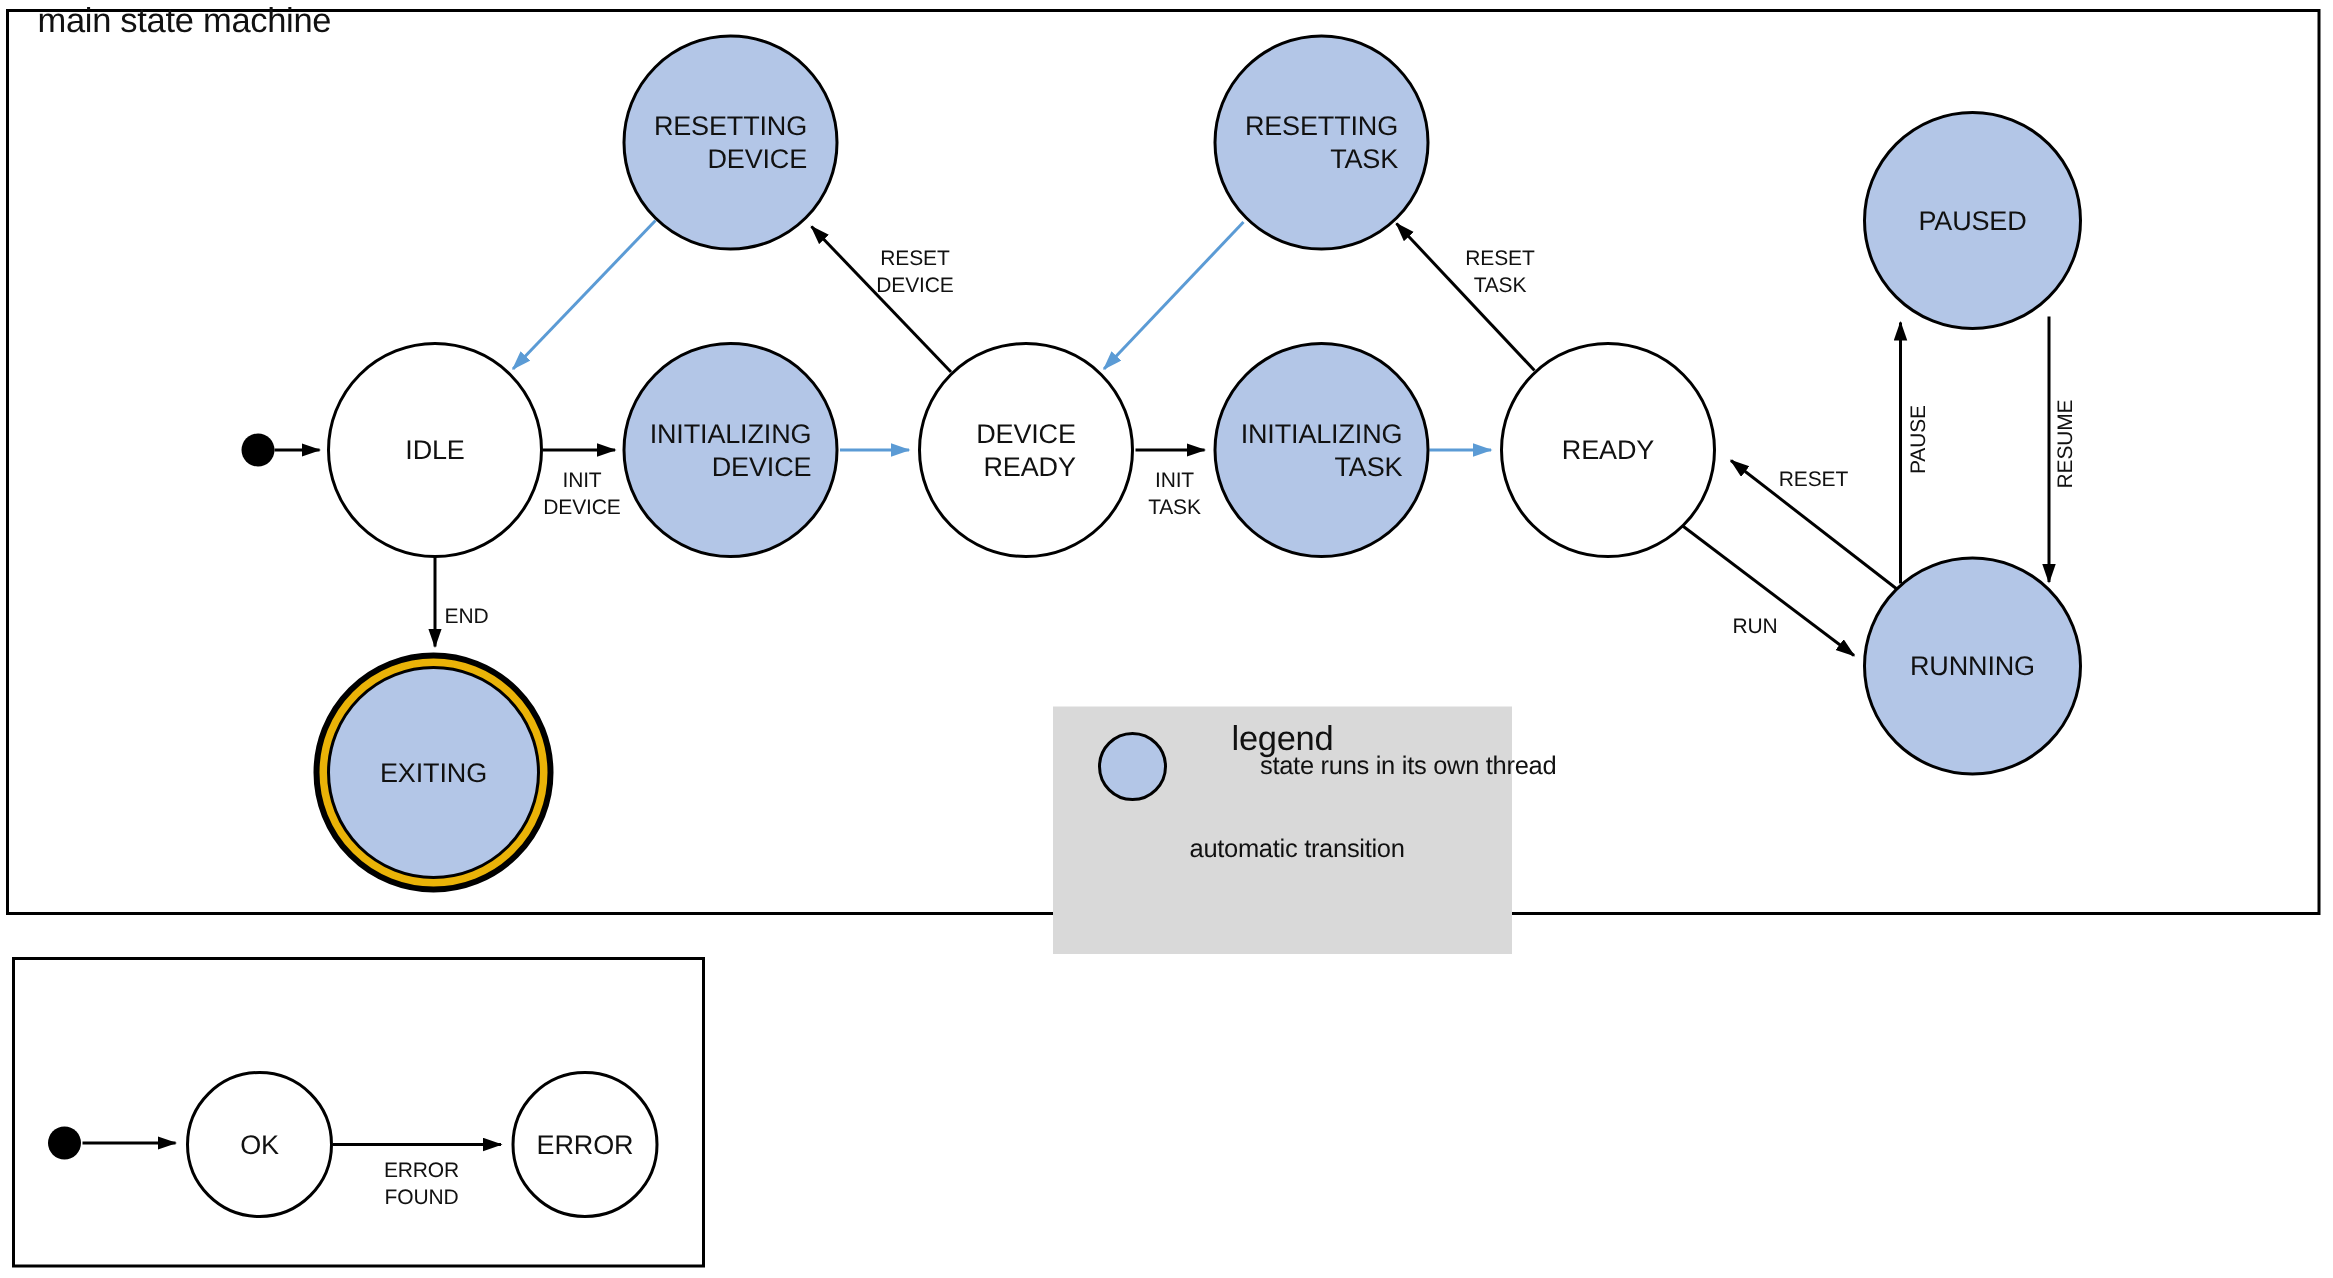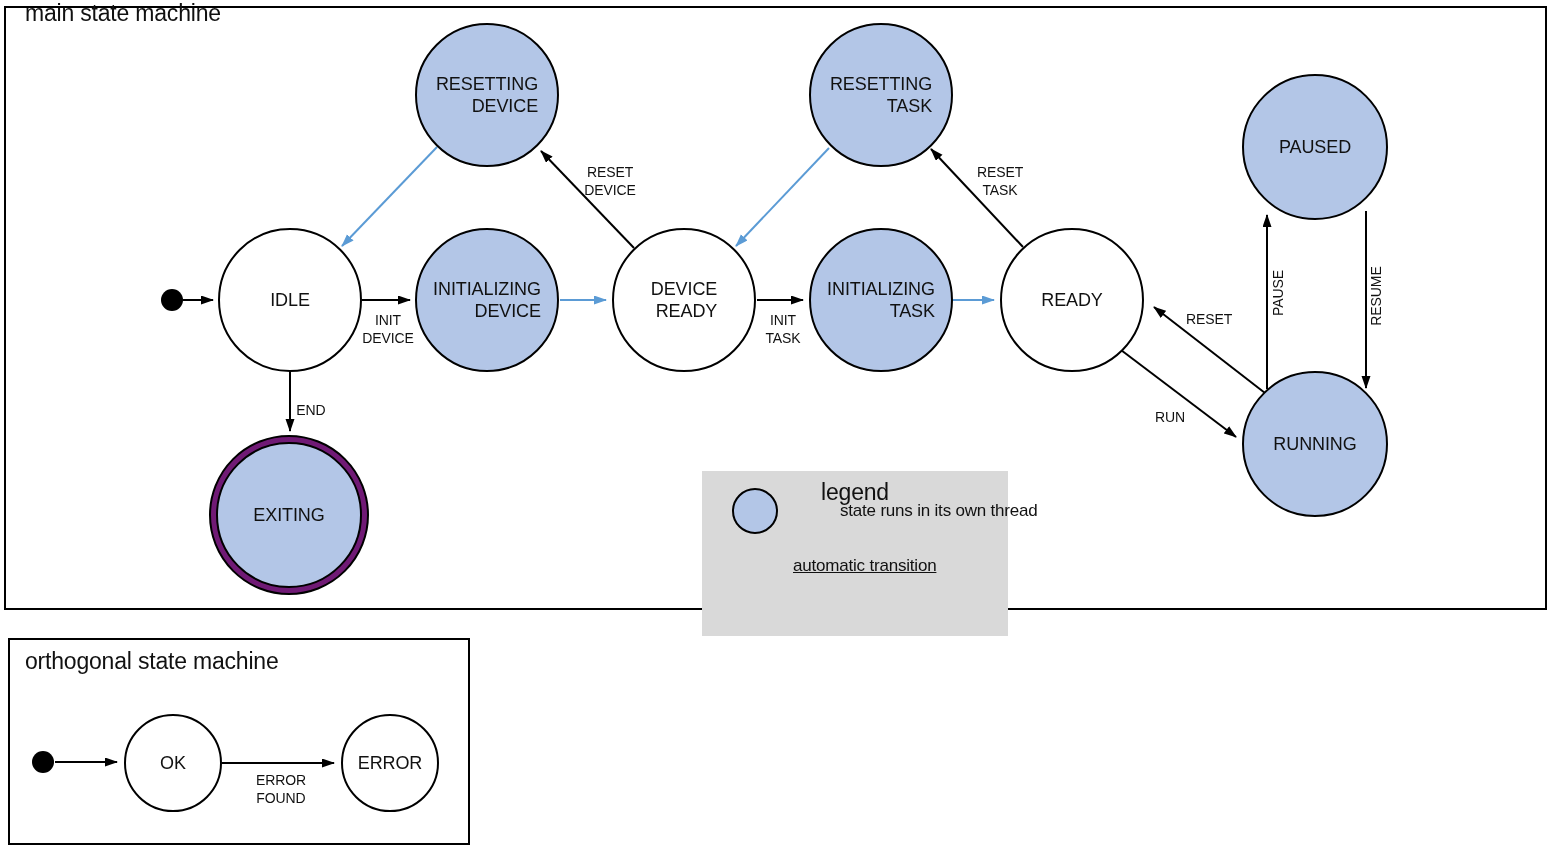--- a/index.html
+++ b/index.html
@@ -16,21 +16,21 @@
   .mk-blue{fill:var(--auto-transition);}
   .dot{fill:#000;}
   .state{
     position:absolute;box-sizing:border-box;border:2px solid #000;border-radius:50%;
     background:#fff;display:flex;align-items:center;justify-content:center;
     text-align:right;font-size:18px;line-height:1.25;letter-spacing:-0.1px;
     white-space:pre-line;
   }
   .state.threaded{background:var(--threaded-fill);}
   .final-ring{
-    position:absolute;box-sizing:border-box;border:2px solid #000000;border-radius:50%;background:#701a75;
+    position:absolute;box-sizing:border-box;border:4px solid #000000;border-radius:50%;background:#eab308;
   }
   .final-ring .state{position:absolute;inset:5px;width:auto;height:auto;}
   .elabel{
     position:absolute;transform:translate(-50%,-50%);text-align:center;
     font-size:14px;line-height:1.25;letter-spacing:-0.1px;white-space:pre-line;color:#111;
   }
   .elabel.vert{transform:translate(-50%,-50%) rotate(-90deg);}
   .legend{position:absolute;background:var(--legend-bg);box-sizing:border-box;}
   .legend-title{position:absolute;left:0;right:0;top:8px;text-align:center;font-size:23px;letter-spacing:-0.2px;}
   .legend-swatch{
@@ -41,21 +41,20 @@
 </style>
 </head>
 <body>
 
 <div id="stage">
 
   <div class="frame" style="left:4px;top:6px;width:1543px;height:604px;"></div>
   <div class="box-title" style="left:25px;top:0;">main state machine</div>
 
   <div class="frame" style="left:8px;top:638px;width:462px;height:207px;"></div>
-  <div class="box-title" style="left:25px;top:648px;">orthogonal state machine</div>
 
   <svg class="edges" width="1555" height="852">
     <defs>
       <marker id="mb" markerWidth="14" markerHeight="10" refX="12" refY="4.5" orient="auto" markerUnits="userSpaceOnUse">
         <path class="mk-black" d="M0,0 L13,4.5 L0,9 z"></path>
       </marker>
       <marker id="ma" markerWidth="14" markerHeight="10" refX="12" refY="4.5" orient="auto" markerUnits="userSpaceOnUse">
         <path class="mk-blue" d="M0,0 L13,4.5 L0,9 z"></path>
       </marker>
     </defs>
@@ -116,20 +115,20 @@
   <div class="elabel" style="left:1170px;top:418px;">RUN</div>
   <div class="elabel" style="left:1209px;top:320px;">RESET</div>
   <div class="elabel vert" style="left:1279px;top:293px;">PAUSE</div>
   <div class="elabel vert" style="left:1377px;top:296px;">RESUME</div>
 
   <div class="legend" style="left:702px;top:428px;width:306px;height:165px;margin-top:43px;">
     <div class="legend-title">legend</div>
   </div>
   <div class="legend-swatch" style="left:732px;top:488px;width:46px;height:46px;"></div>
   <div class="legend-text" style="left:812px;top:511px;margin-left:28px;">state runs in its own thread</div>
-  <div class="legend-text" style="left:793px;top:566px;text-decoration:underline;">automatic transition</div>
+  <div class="legend-text" style="left:793px;top:566px;">automatic transition</div>
 
   <div class="state" style="left:124px;top:714px;width:98px;height:98px;">OK</div>
   <div class="state" style="left:341px;top:714px;width:98px;height:98px;">ERROR</div>
   <div class="elabel" style="left:281px;top:789px;">ERROR
 FOUND</div>
 
 </div>
 
 </body></html>

